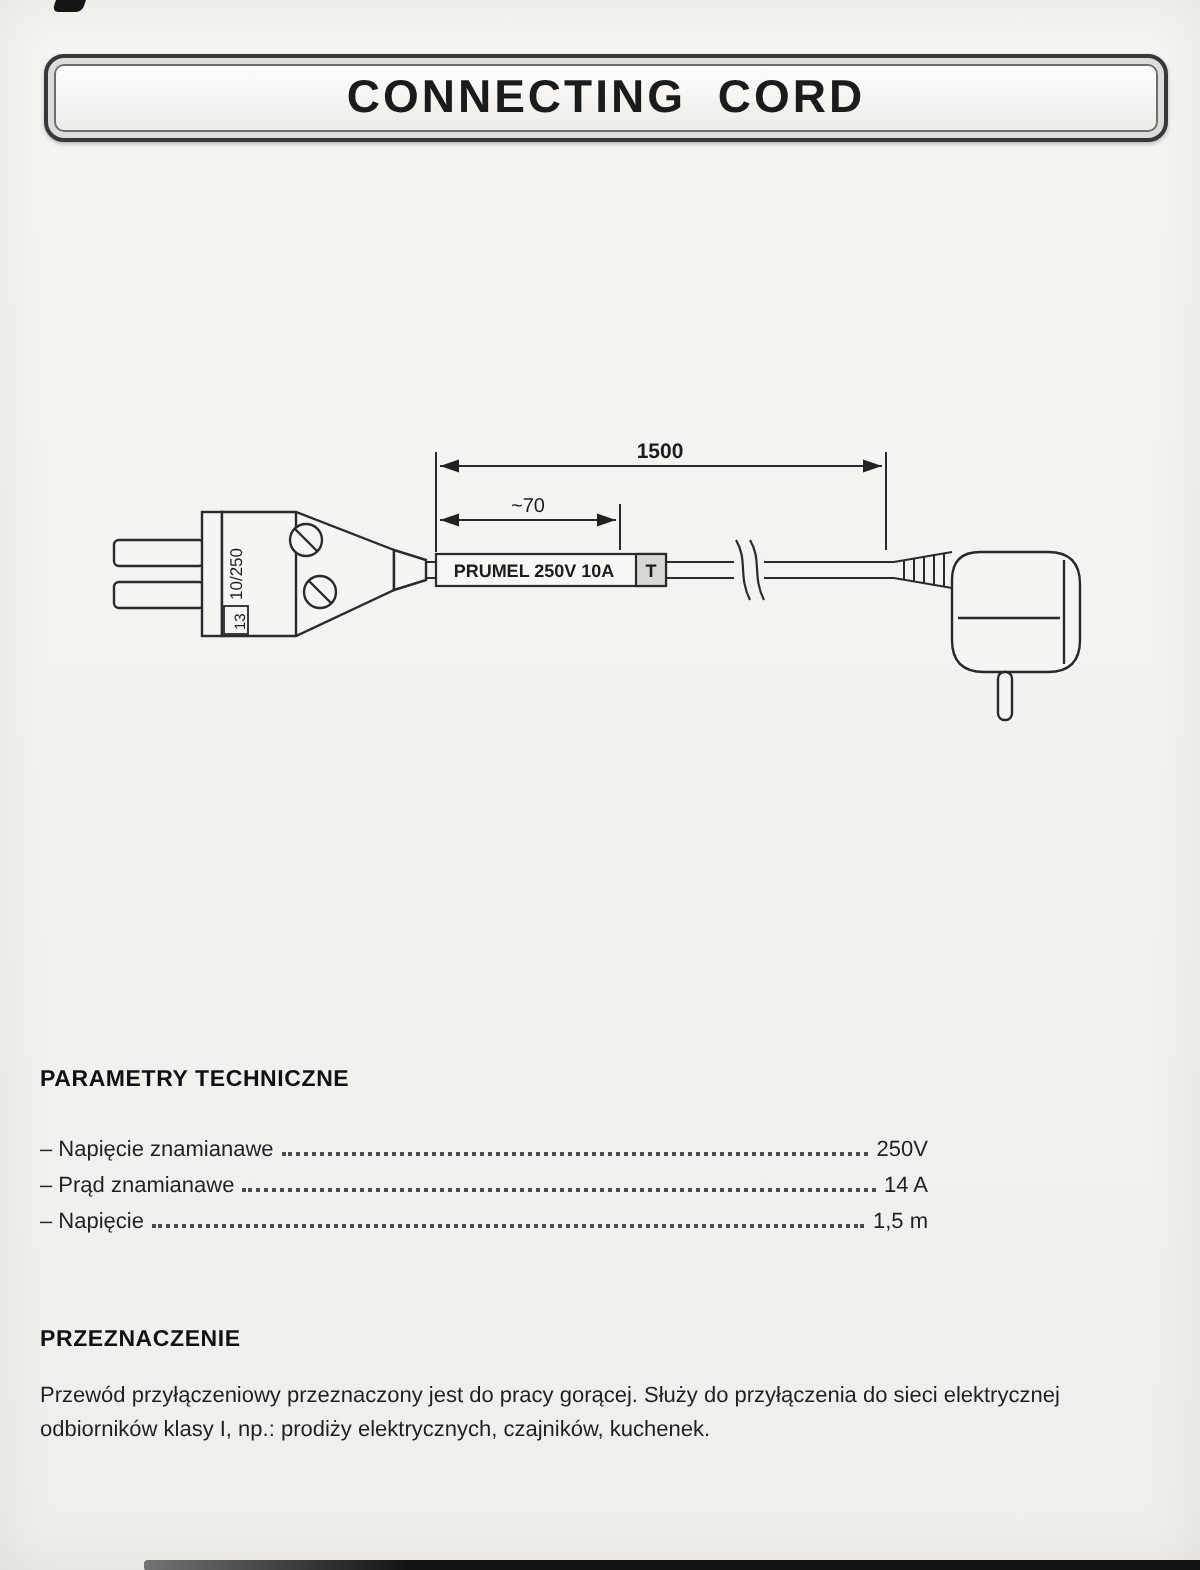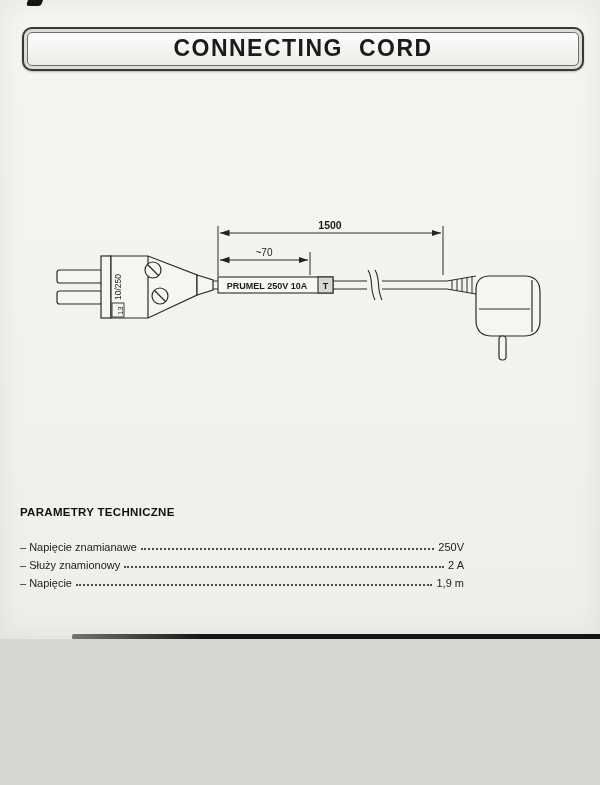--- a/index.html
+++ b/index.html
@@ -1,18 +1,18 @@
 <!DOCTYPE html>
 <html><head>
 <meta charset="utf-8">
 <style>
   html,body{margin:0;padding:0;background:#d8d6d2;}
   .page{
     position:relative;
-    width:600px;height:639px;
+    width:600px;height:785px;
     background:linear-gradient(180deg,#f6f5f1 0%,#f3f2ee 55%,#efeeea 100%);
     box-shadow:inset 0 0 30px rgba(0,0,0,0.07);
     overflow:hidden;
     font-family:"Liberation Sans","DejaVu Sans",sans-serif;
     color:#1e1e1e;
   }
   
   .scan-mark-top{
     position:absolute;left:27px;top:0;width:15px;height:6px;
     background:#15151&#48;;background:#151515;border-radius:0 0 3px 3px;transform:skewX(-18deg);
@@ -35,21 +35,21 @@
   }
   .title-line{
     font-size:23px;font-weight:bold;letter-spacing:1.5px;word-spacing:8px;
     line-height:26px;color:#1b1b1b;
   }
   
   .diagram{position:absolute;left:0;top:196px;}
   
   .specs{position:absolute;left:20px;top:506px;width:444px;}
   .section-heading{
-    font-size:11.5px;font-weight:bold;letter-spacing:.3px;color:#111;
+    font-size:11.5px;font-weight:bold;letter-spacing:.3px;color:#111;margin-top:28px;
   }
   .specs .section-heading{margin-bottom:18px;}
   .spec-row{
     display:flex;align-items:flex-end;height:18px;font-size:11px;color:#222;
   }
   .spec-label{white-space:nowrap;padding-bottom:1px;}
   .spec-dots{
     flex:1;border-bottom:2px dotted #4a4a4a;margin:0 4px 4px 4px;height:1px;
   }
   .spec-value{white-space:nowrap;padding-bottom:1px;}
@@ -140,26 +140,30 @@
   </svg>
 
   <div class="specs">
     <div class="section-heading">PARAMETRY TECHNICZNE</div>
     <div class="spec-row">
       <span class="spec-label">– Napięcie znamianawe</span>
       <span class="spec-dots"></span>
       <span class="spec-value">250V</span>
     </div>
     <div class="spec-row">
-      <span class="spec-label">– Służy znamionowy</span>
+      <span class="spec-label">– Prąd znamianawe</span>
       <span class="spec-dots"></span>
-      <span class="spec-value">2 A</span>
+      <span class="spec-value">14 A</span>
     </div>
     <div class="spec-row">
       <span class="spec-label">– Napięcie</span>
       <span class="spec-dots"></span>
-      <span class="spec-value">1,9 m</span>
+      <span class="spec-value">1,5 m</span>
     </div>
   </div>
 
+  <div class="purpose">
+    <div class="section-heading">PRZEZNACZENIE</div>
+    <p class="purpose-text">Przewód przyłączeniowy przeznaczony jest do pracy gorącej. Służy do przyłączenia do sieci elektrycznej odbiorników klasy I, np.: prodiży elektrycznych, czajników, kuchenek.</p>
+  </div>
 
   <div class="scan-mark-bottom"></div>
 </div>
 
 </body></html>

